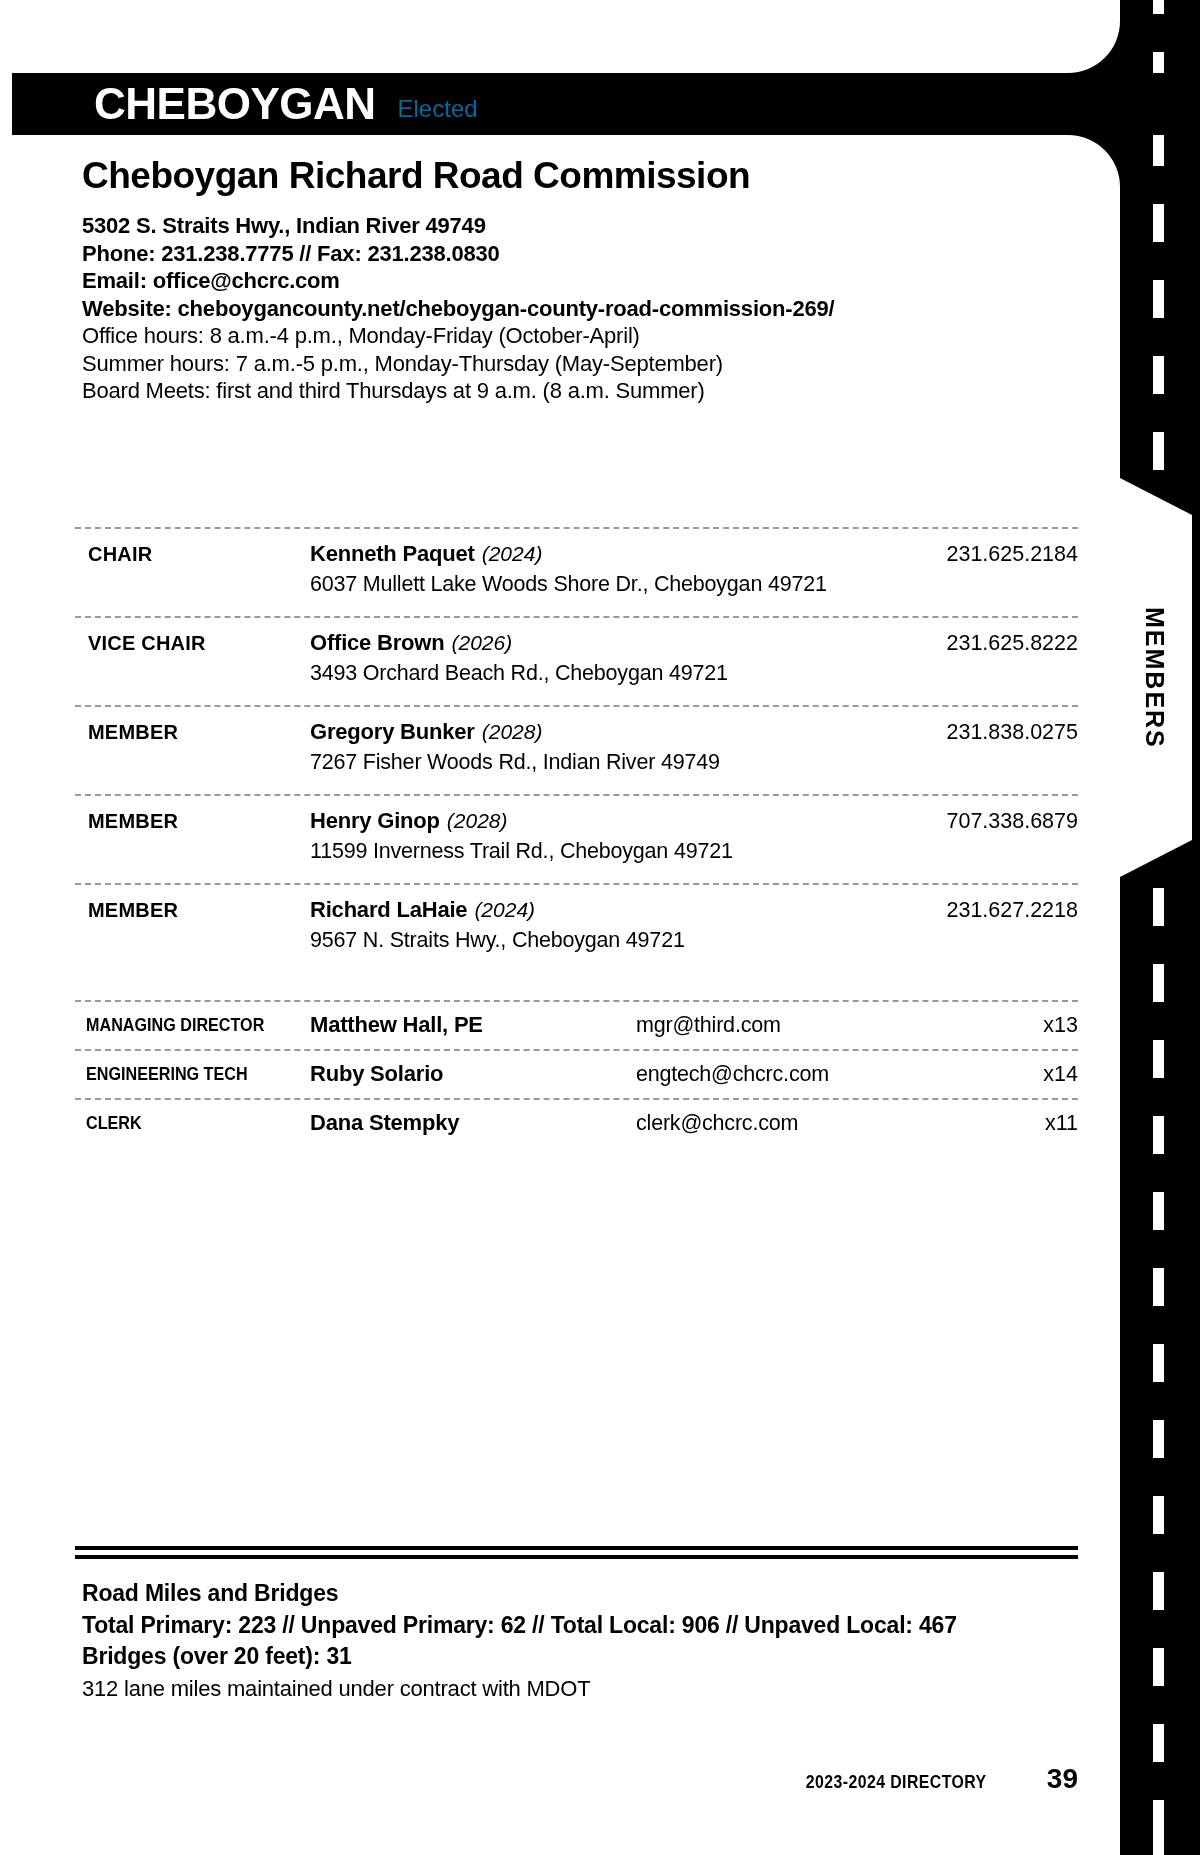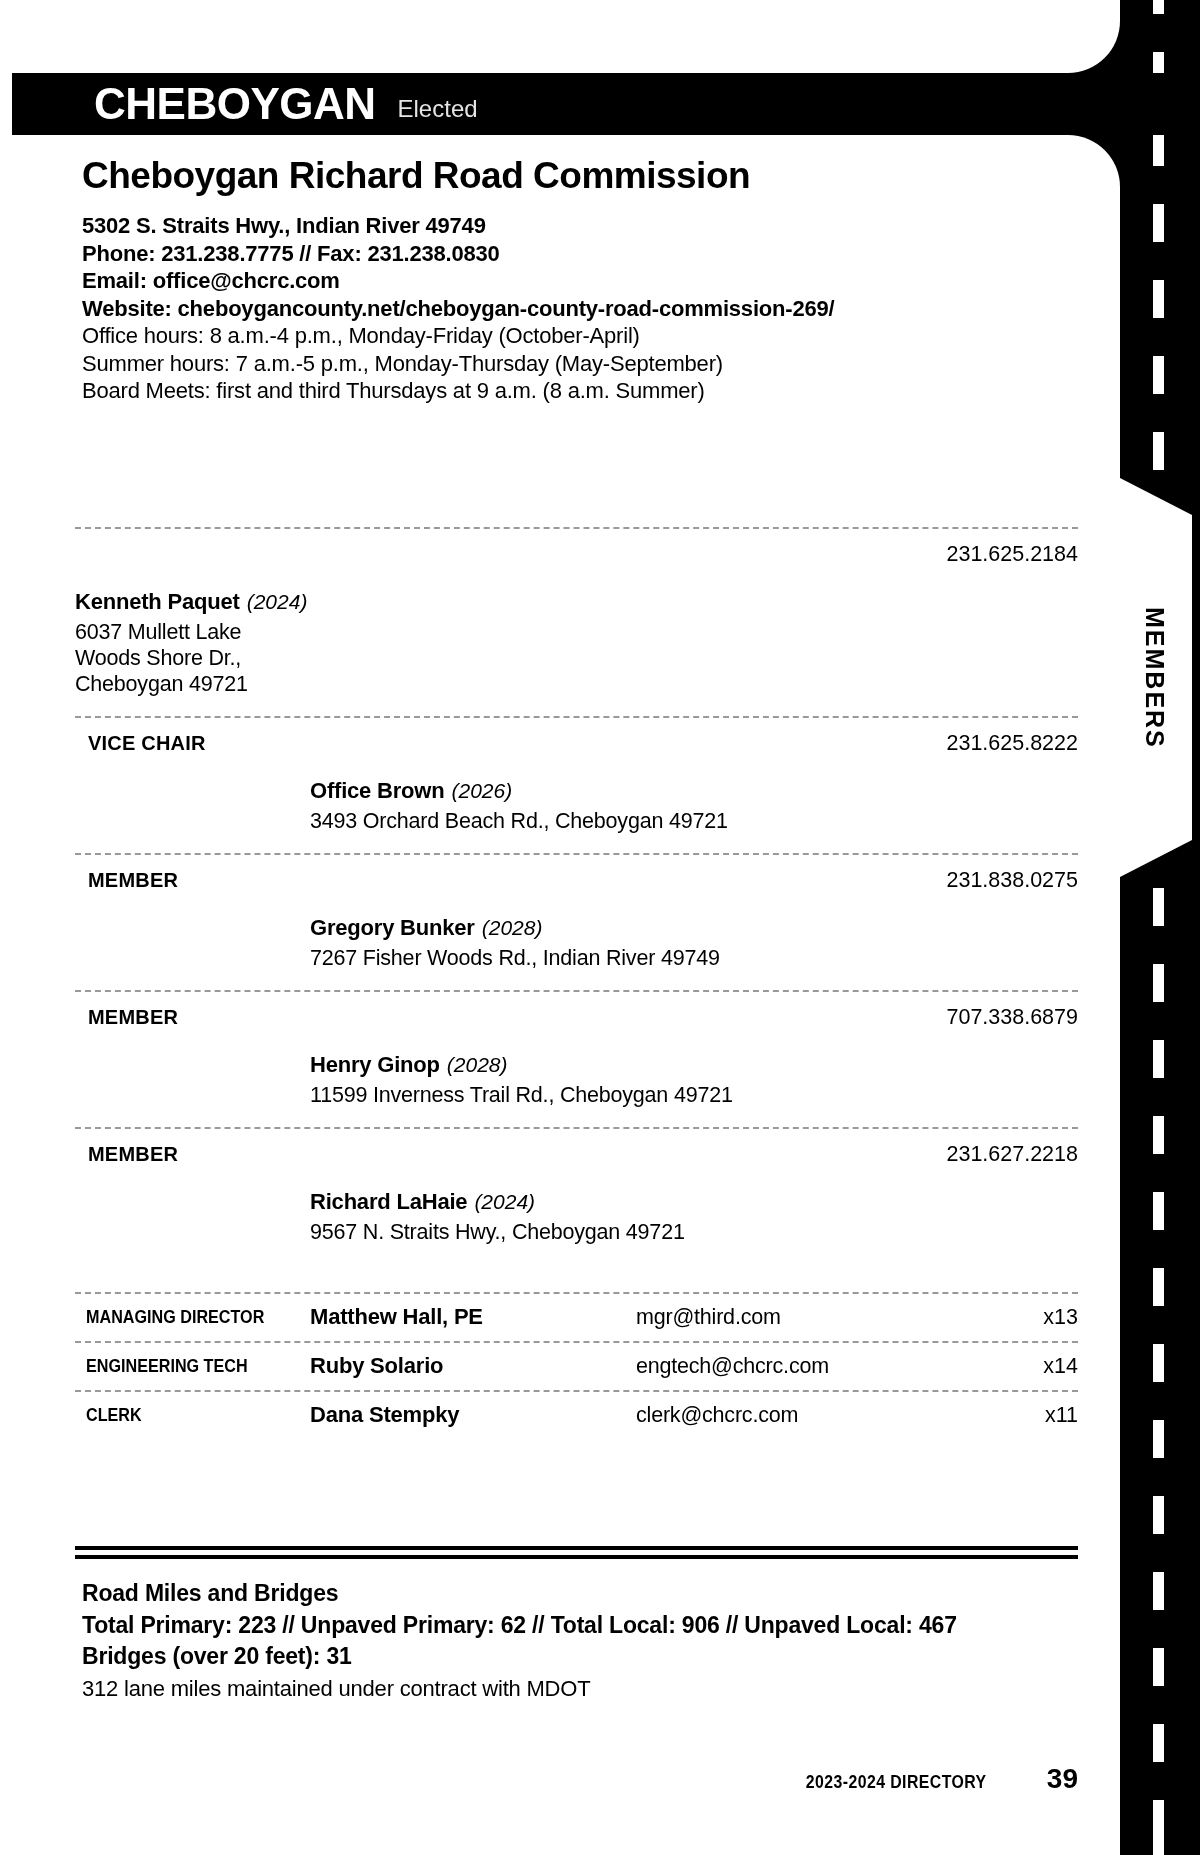--- a/index.html
+++ b/index.html
@@ -15,21 +15,21 @@
   
   .road-strip{position:absolute;left:1120px;top:0;width:80px;height:1855px;background:#000;z-index:1;}
   .road-dashes{position:absolute;left:33px;top:0;width:11px;height:100%;
     background:repeating-linear-gradient(to bottom,#fff 0 38px,transparent 38px 76px);
     background-position:0 -24px;}
 
   
   .header-bar{position:absolute;left:12px;top:73px;width:1200px;height:62px;background:#000;z-index:2;
     display:flex;align-items:baseline;padding-left:82px;box-sizing:border-box;}
   .county{color:#fff;font-weight:bold;font-size:44px;letter-spacing:-0.5px;line-height:62px;}
-  .tag{color:#e5e5e5;font-size:24px;margin-left:22px;transform:translateY(-2px);}
+  .tag{color:#0369a1;font-size:24px;margin-left:22px;transform:translateY(-2px);}
 
   
   .fillet{position:absolute;left:1066px;width:54px;height:52px;background:#000;z-index:2;}
   .fillet.top{top:21px;}
   .fillet.bottom{top:135px;}
   .fillet-mask{position:absolute;left:0;top:0;width:100%;height:100%;background:#fff;}
   .fillet.top .fillet-mask{border-bottom-right-radius:54px;}
   .fillet.bottom .fillet-mask{border-top-right-radius:54px;}
 
   
@@ -45,21 +45,21 @@
   .title{position:absolute;left:82px;top:155px;font-size:37px;font-weight:bold;letter-spacing:-0.5px;}
   .info{position:absolute;left:82px;top:212px;font-size:22px;line-height:27.5px;letter-spacing:-0.2px;}
   .info .b{font-weight:bold;}
 
   
   .roster{position:absolute;left:75px;top:527px;width:1003px;}
   .board-row{border-top:2px dashed #999;display:grid;grid-template-columns:235px 1fr auto;
     padding:12px 0 19px;line-height:26px;}
   .board-row.last{padding-bottom:47px;}
   .role{font-weight:bold;font-size:20px;padding-left:13px;letter-spacing:0.2px;}
-  .name-line{font-size:22px;margin-top:48px;}
+  .name-line{font-size:22px;}
   .pname{font-weight:bold;letter-spacing:-0.2px;}
   .term{font-style:italic;font-size:21px;margin-left:7px;}
   .addr{font-size:21.5px;margin-top:4px;letter-spacing:-0.2px;}
   .phone{font-size:21.5px;text-align:right;}
 
   .staff-row{border-top:2px dashed #999;display:grid;grid-template-columns:235px 326px 1fr auto;
     padding:10px 0 11px;line-height:26px;}
   .srole{font-size:19px;font-weight:bold;padding-left:13px;white-space:nowrap;
     transform:scaleX(0.85);transform-origin:left center;letter-spacing:0;}
   .sname{font-weight:bold;font-size:22px;letter-spacing:-0.2px;}
@@ -110,20 +110,21 @@
     <div class="b">Email: office@chcrc.com</div>
     <div class="b">Website: cheboygancounty.net/cheboygan-county-road-commission-269/</div>
     <div>Office hours: 8 a.m.-4 p.m., Monday-Friday (October-April)</div>
     <div>Summer hours: 7 a.m.-5 p.m., Monday-Thursday (May-September)</div>
     <div>Board Meets: first and third Thursdays at 9 a.m. (8 a.m. Summer)</div>
   </div>
 
   <div class="roster">
 
     <div class="board-row">
+      <div class="role">CHAIR</div>
       <div>
         <div class="name-line"><span class="pname">Kenneth Paquet</span><span class="term">(2024)</span></div>
         <div class="addr">6037 Mullett Lake Woods Shore Dr., Cheboygan 49721</div>
       </div>
       <div class="phone">231.625.2184</div>
     </div>
 
     <div class="board-row">
       <div class="role">VICE CHAIR</div>
       <div>

